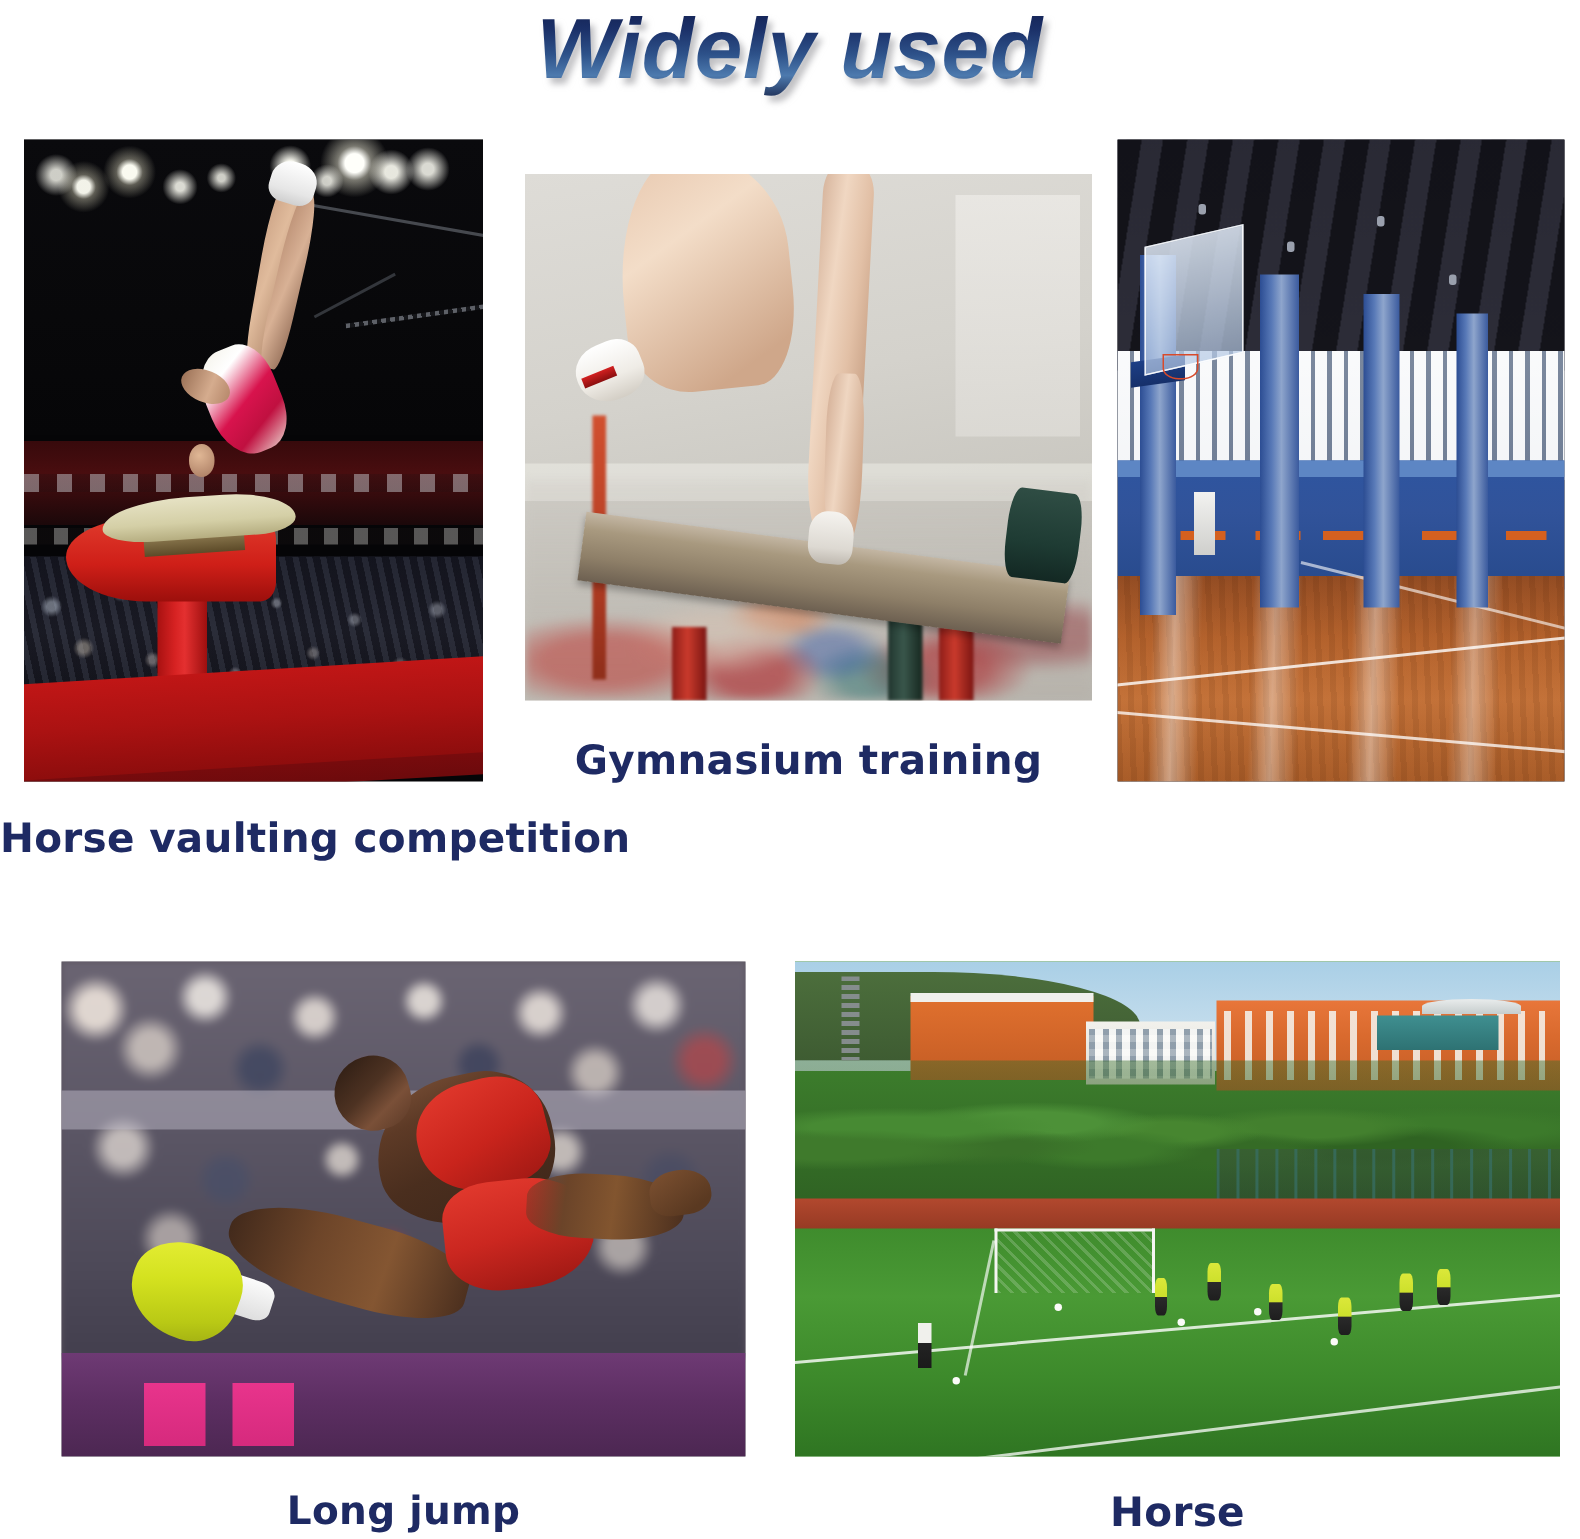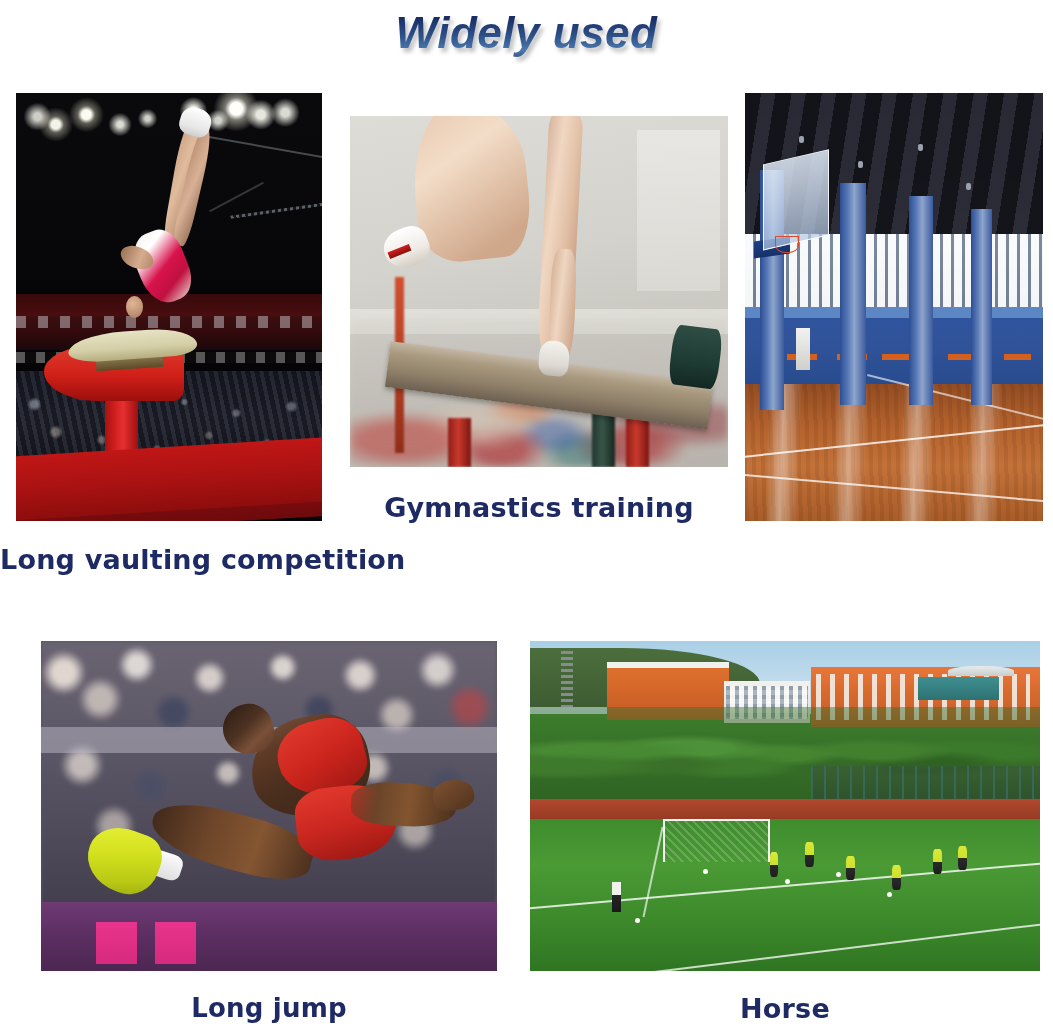--- a/index.html
+++ b/index.html
@@ -21,21 +21,21 @@
   }
 
   
   .title {
     position: absolute;
     left: 0;
     top: 2px;
     width: 1053px;
     text-align: center;
     font-family: "Liberation Sans", sans-serif;
-    font-size: 44px;
+    font-size: 57px;
     font-weight: bold;
     font-style: italic;
     letter-spacing: 0.5px;
     line-height: 62px;
     background: linear-gradient(180deg, #121f4e 0%, #1b3068 28%, #2d5189 55%, #4d7aae 78%, #23365f 100%);
     -webkit-background-clip: text;
     background-clip: text;
     color: transparent;
     -webkit-text-fill-color: transparent;
     filter: drop-shadow(3px 4px 2px rgba(140,140,145,0.55));
@@ -516,41 +516,41 @@
     <div class="layer p1-vault-top"></div>
     <div class="layer p1-g-legs"></div>
     <div class="layer p1-g-legs2"></div>
     <div class="layer p1-g-feet"></div>
     <div class="layer p1-g-torso"></div>
     <div class="layer p1-g-arm"></div>
     <div class="layer p1-g-head"></div>
     <div class="layer p1-floorstrip2"></div>
     <div class="layer p1-floorstrip"></div>
   </div>
-  <div class="caption" style="left:0px; top:544px; width:350px; text-align:center; font-size:27px;">Long vaulting competition</div>
+  <div class="caption" style="left:0px; top:544px; width:350px; text-align:center; font-size:27px;">Horse vaulting competition</div>
 
   <div class="photo p2">
     <div class="layer p2-wall"></div>
     <div class="layer p2-wallpanel"></div>
     <div class="layer p2-wallline"></div>
     <div class="layer p2-blur"></div>
     <div class="layer p2-pole"></div>
     <div class="layer p2-beam-leg1"></div>
     <div class="layer p2-beam-leg2"></div>
     <div class="layer p2-beam-leg3"></div>
     <div class="layer p2-beam"></div>
     <div class="layer p2-beam-end"></div>
     <div class="layer p2-leg-std"></div>
     <div class="layer p2-leg-std-shin"></div>
     <div class="layer p2-foot-std"></div>
     <div class="layer p2-leg-raised"></div>
     <div class="layer p2-foot-raised"></div>
     <div class="layer p2-foot-stripe"></div>
   </div>
-  <div class="caption" style="left:350px; top:492px; width:378px; text-align:center; font-size:27px;">Gymnastics training</div>
+  <div class="caption" style="left:350px; top:492px; width:378px; text-align:center; font-size:27px;">Gymnasium training</div>
 
   <div class="photo p3">
     <div class="layer p3-ceiling"></div>
     <div class="layer p3-ceil-lamp" style="left:18%; top:10%;"></div>
     <div class="layer p3-ceil-lamp" style="left:38%; top:16%;"></div>
     <div class="layer p3-ceil-lamp" style="left:58%; top:12%;"></div>
     <div class="layer p3-ceil-lamp" style="left:74%; top:21%;"></div>
     <div class="layer p3-windows"></div>
     <div class="layer p3-wall"></div>
     <div class="layer p3-wallstripe"></div>

